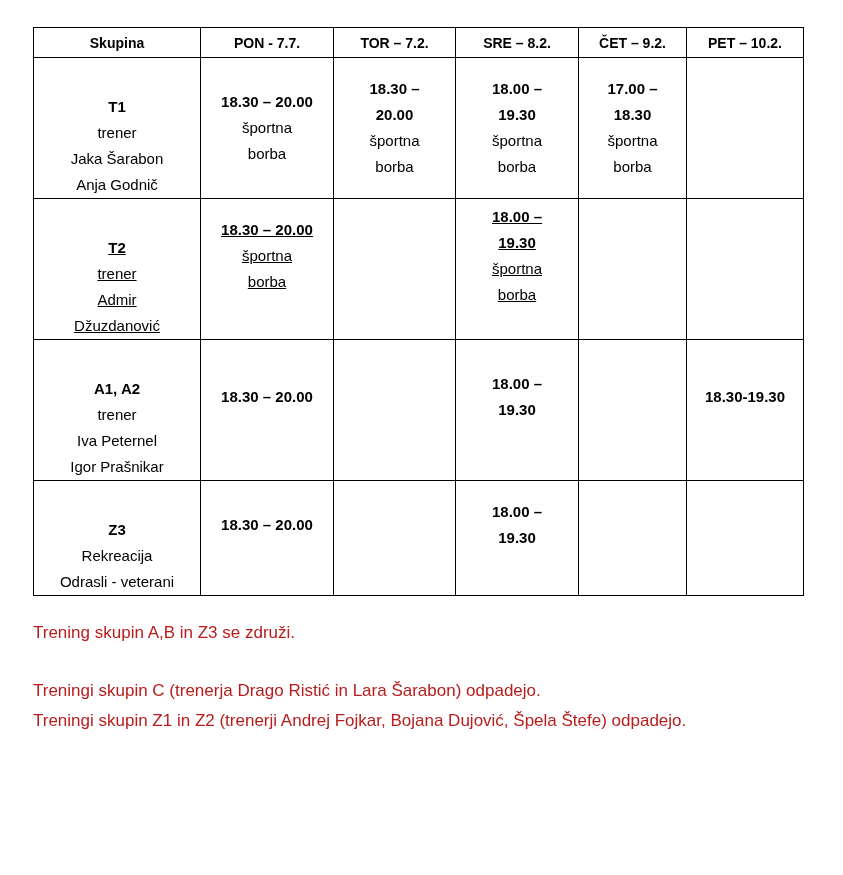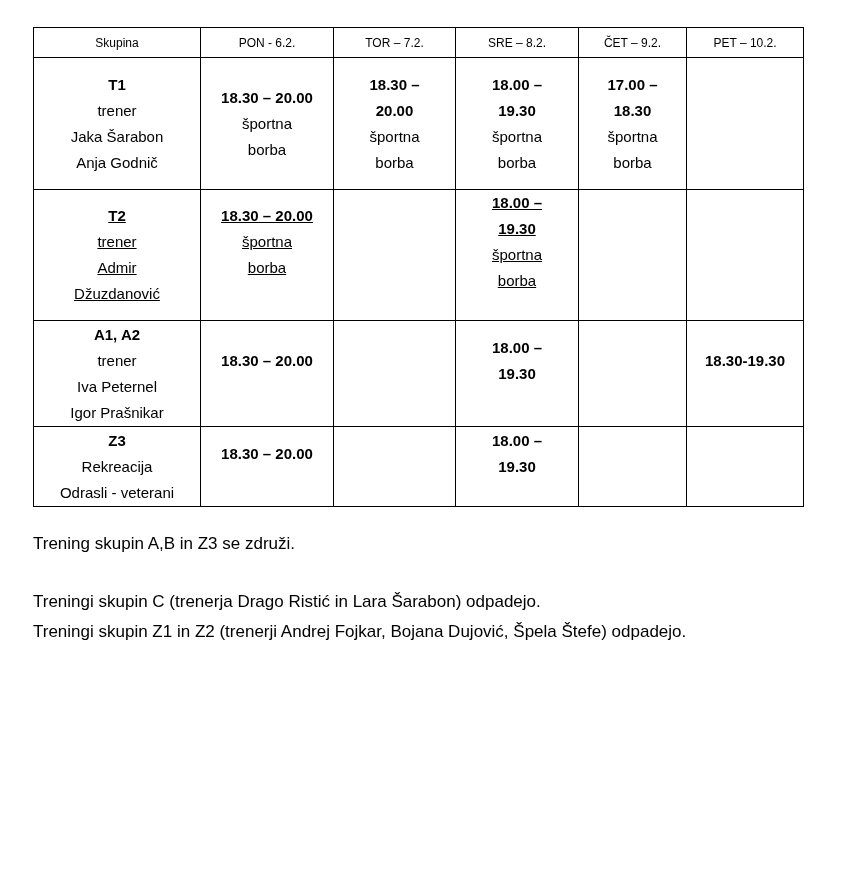--- a/index.html
+++ b/index.html
@@ -20,66 +20,66 @@
   }
   table.schedule th, table.schedule td {
     border: 1px solid #000000;
     text-align: center;
     vertical-align: middle;
     font-size: 15px;
     line-height: 26px;
     overflow: hidden;
   }
   table.schedule th {
-    font-size: 12px;
-    font-weight: 400;
+    font-size: 14px;
+    font-weight: 700;
     height: 30px;
     line-height: 18px;
   }
   tr.row-1 { height: 132px; }
   tr.row-2 { height: 131px; text-decoration: underline; }
   tr.row-3 { height: 103px; }
   tr.row-4 { height: 106px; }
   tr.row-5 { height: 102px; }
   tr.row-6 { height: 80px; }
 
-  .group-name { font-weight: 700; white-space: pre-line; }
+  .group-name { font-weight: 700; white-space: pre-line; margin-top: 36px; }
   .group-details { white-space: pre-line; }
   .cell-time { font-weight: 700; white-space: pre-line; }
   .cell-activity { white-space: pre-line; }
 
   
   tbody tr + tr td.day-cell.filled { padding-bottom: 26px; }
 
   .notes { margin: 22px 0 0 33px; }
   .note {
     font-size: 17px;
     line-height: 30px;
-    color: #000000;
+    color: #b91c1c;
   }
   .note + .note-group { margin-top: 28px; }
 </style>
 </head>
 <body>
 
 <div class="page">
 
   <table class="schedule">
     <colgroup>
       <col style="width:167px">
         <col style="width:133px">
         <col style="width:122px">
       <col style="width:123px">
         <col style="width:108px">
         <col style="width:117px">
     </colgroup>
     <thead>
       <tr>
         <th>Skupina</th>
-        <th>PON - 6.2.</th>
+        <th>PON - 7.7.</th>
         <th>TOR – 7.2.</th>
         <th>SRE – 8.2.</th>
         <th>ČET – 9.2.</th>
         <th>PET – 10.2.</th>
       </tr>
     </thead>
     <tbody>
 
       <tr class="row-1">
         <td class="group-cell">

